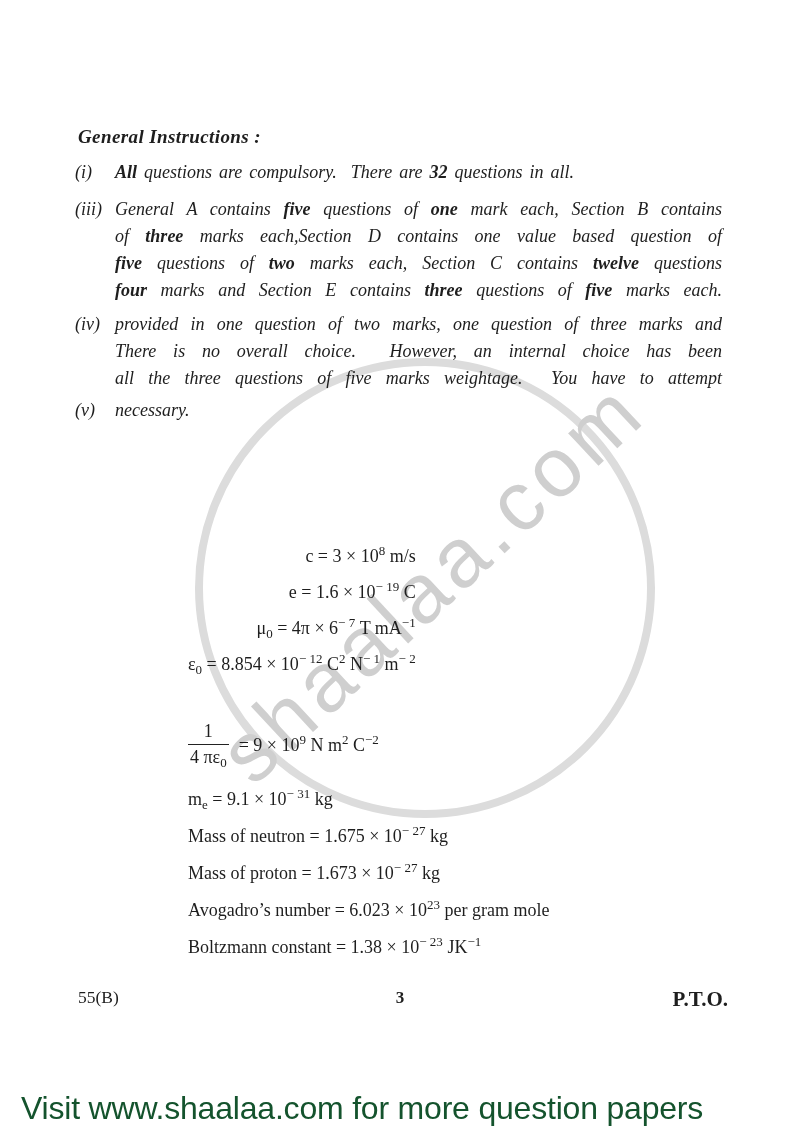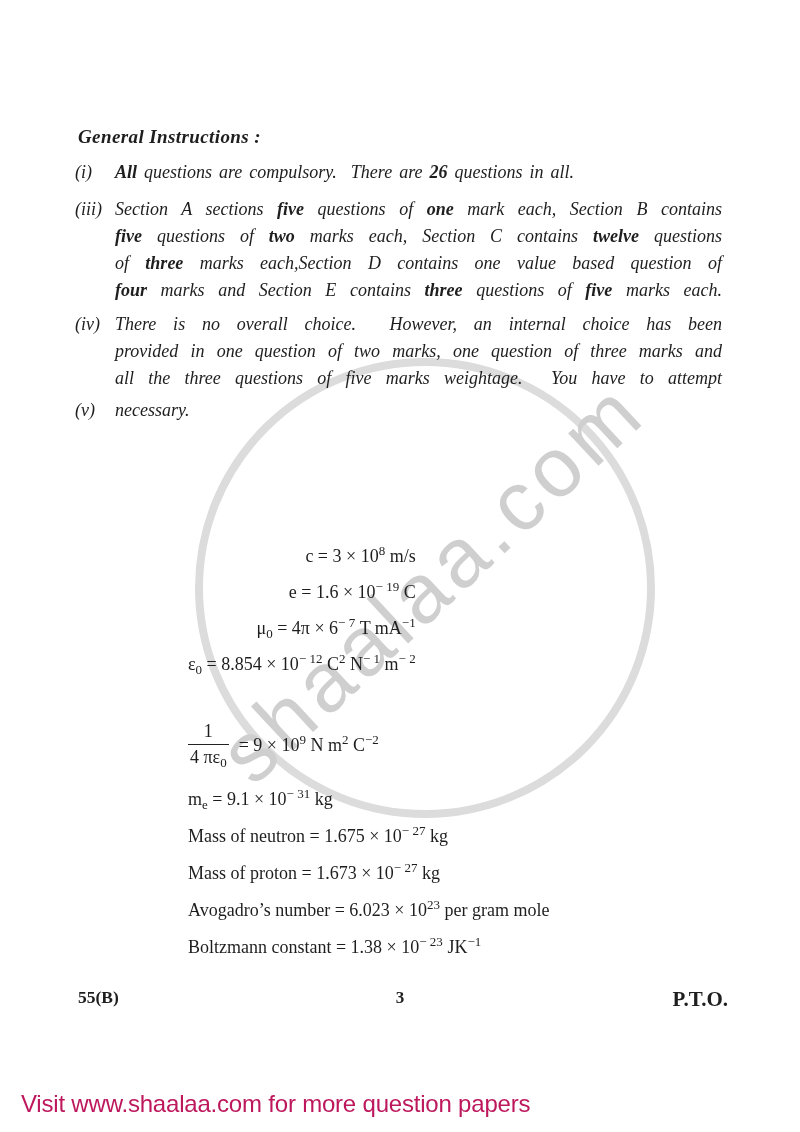--- a/index.html
+++ b/index.html
@@ -52,56 +52,56 @@
   
   .fraction-row{
     position:absolute;left:188px;top:722px;
     display:flex;align-items:center;font-size:18px;
   }
   .frac{display:inline-block;text-align:center;}
   .frac-num{display:block;padding:0 2px 3px;border-bottom:1.6px solid #222;line-height:19px;}
   .frac-den{display:block;padding:3px 2px 0;line-height:19px;}
   .frac-rhs{margin-left:10px;}
   
-  .footer-code{position:absolute;left:78px;top:987px;font-size:17.5px;font-weight:bold;}
+  .footer-code{position:absolute;left:78px;top:987px;font-size:17.5px;font-weight:normal;}
   .footer-page{position:absolute;left:0;top:988px;width:800px;text-align:center;font-size:17px;font-weight:bold;}
   .footer-pto{position:absolute;right:72px;top:987px;font-size:21px;font-weight:bold;}
   
   .site-banner{
     position:absolute;left:21px;top:1090px;
     font-family:"Liberation Sans", sans-serif;
-    font-size:24px;color:#be185d;letter-spacing:-0.2px;
+    font-size:32px;color:#14532d;letter-spacing:-0.2px;
   }
 </style>
 </head>
 <body>
 
 <div class="wm-ring"></div>
 <div class="wm-text">shaalaa.com</div>
 
 <div class="content">
 
   <div class="heading">General Instructions :</div>
 
   <div class="instructions">
       <div class="item">
         <span class="item-label">(i)</span>
-        <div class="line"><span class="bold">All</span><span class="reg"> questions are compulsory.  There are </span><span class="bold">26</span><span class="reg"> questions in all.</span></div>
+        <div class="line"><span class="bold">All</span><span class="reg"> questions are compulsory.  There are </span><span class="bold">32</span><span class="reg"> questions in all.</span></div>
       </div>
       <div class="item">
         <span class="item-label">(iii)</span>
-        <div class="line flush"><span class="reg">Section A sections </span><span class="bold">five</span><span class="reg"> questions of </span><span class="bold">one</span><span class="reg"> mark each, Section B contains</span></div>
+        <div class="line flush"><span class="reg">General A contains </span><span class="bold">five</span><span class="reg"> questions of </span><span class="bold">one</span><span class="reg"> mark each, Section B contains</span></div>
+        <div class="line flush"><span class="reg">of </span><span class="bold">three</span><span class="reg"> marks each,Section D contains one value based question of</span></div>
         <div class="line flush"><span class="bold">five</span><span class="reg"> questions of </span><span class="bold">two</span><span class="reg"> marks each, Section C contains </span><span class="bold">twelve</span><span class="reg"> questions</span></div>
-        <div class="line flush"><span class="reg">of </span><span class="bold">three</span><span class="reg"> marks each,Section D contains one value based question of</span></div>
         <div class="line flush"><span class="bold">four</span><span class="reg"> marks and Section E contains </span><span class="bold">three</span><span class="reg"> questions of </span><span class="bold">five</span><span class="reg"> marks each.</span></div>
       </div>
       <div class="item">
         <span class="item-label">(iv)</span>
+        <div class="line flush"><span class="reg">provided in one question of two marks, one question of three marks and</span></div>
         <div class="line flush"><span class="reg">There is no overall choice.  However, an internal choice has been</span></div>
-        <div class="line flush"><span class="reg">provided in one question of two marks, one question of three marks and</span></div>
         <div class="line flush"><span class="reg">all the three questions of five marks weightage.  You have to attempt</span></div>
       </div>
       <div class="item">
         <span class="item-label">(v)</span>
         <div class="line"><span class="reg">necessary.</span></div>
       </div>
     </div>
 
   <div id="constants-a" class="const-block">
       <div class="const-line"><span class="txt">c = 3 × 10</span><span class="sup">8</span><span class="txt">  m/s</span></div>

